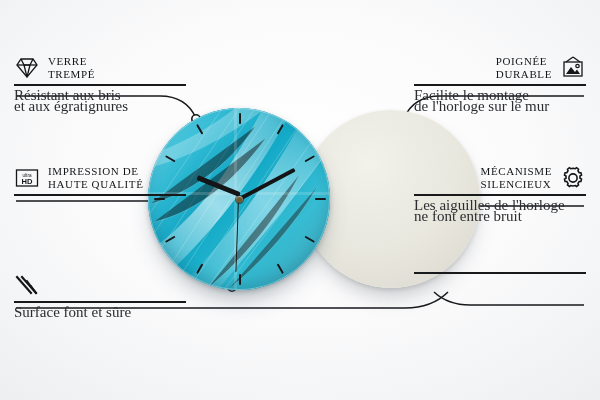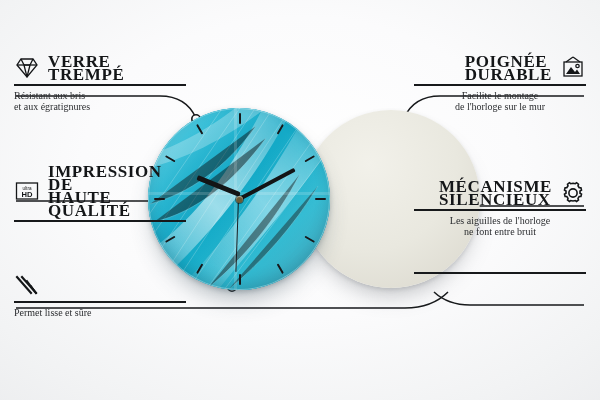--- a/index.html
+++ b/index.html
@@ -52,43 +52,43 @@
   .hand.minute { width:62px; height:4px; margin-top:-2px; border-radius:3px 2px 2px 3px; }
   .hand.second { width:74px; height:1.4px; margin-top:-0.7px; background:#1a1c1e; }
   .cap { position:absolute; left:50%; top:50%; width:7px; height:7px; margin:-3.5px 0 0 -3.5px;
          border-radius:50%; background:#6b5a34;
          box-shadow:0 0 0 1px rgba(0,0,0,.45), inset 0 1px 1px rgba(255,255,255,.5); }
 
   
   .feature { position:absolute; width:172px; }
   .feat-head { display:flex; align-items:center; gap:8px; padding-bottom:3px; }
   .feat-title {
-    font-weight:bold; font-size:17px; line-height:13px; letter-spacing:.6px;
+    font-weight:normal; font-size:11px; line-height:13px; letter-spacing:.6px;
     color:#141618; text-transform:uppercase; white-space:pre-line;
   }
   .feat-rule { height:1.6px; background:#17191b; width:100%; }
   .feat-desc {
-    font-size:10px; line-height:11.6px; color:#2b2d30; padding-top:4px; white-space:pre-line;
+    font-size:15px; line-height:11.6px; color:#2b2d30; padding-top:4px; white-space:pre-line;
   }
   .feature.left .feat-head { justify-content:flex-start; }
   .feature.left .feat-title { text-align:left; }
   .feature.left .feat-desc { text-align:left; }
   .feature.right .feat-head { justify-content:flex-end; flex-direction:row; }
   .feature.right .feat-title { }
-  .feature.right .feat-desc { text-align:center; }
+  .feature.right .feat-desc { text-align:left; }
 
   .ico { flex:0 0 auto; width:26px; height:26px; display:block; }
   .ico svg { display:block; width:26px; height:26px; }
 
   
   #f-verre      { left:14px;  top:55px; }
   #f-impression { left:14px;  top:165px; }
   #f-bords      { left:14px;  top:272px; }
   #f-poignee    { left:414px; top:55px; }
-  #f-mecanisme  { left:414px; top:180px; }
+  #f-mecanisme  { left:414px; top:165px; }
   #f-entretoise { left:414px; top:272px; }
 </style>
 </head>
 <body>
 
 <div class="stage">
 
   <svg class="wires" viewBox="0 0 600 400">
     <g fill="none" stroke="#17191b" stroke-width="1.5">
       <path d="M16,96 H160 Q186,96 196,118 L196,118"></path>
@@ -226,21 +226,21 @@
             <g stroke="#141618" stroke-width="2.1" stroke-linecap="square">
           <path d="M3,5 L17,21"></path>
               <path d="M8,5 L22,21"></path>
               <path d="M13,9 L22,21" stroke-width="1.8"></path>
           <path d="M17,14 L22,21" stroke-width="1.5"></path>
         </g>
           </svg>
       </span>
     </div>
     <div class="feat-rule"></div>
-    <div class="feat-desc">Permet lisse et sûre</div>
+    <div class="feat-desc">Surface font et sûre</div>
   </div>
 
   <div class="feature right" id="f-poignee">
     <div class="feat-head">
       <span class="feat-title">POIGNÉE
 DURABLE</span>
       <span class="ico">
         <svg viewBox="0 0 26 26">
             <g fill="none" stroke="#141618" stroke-width="1.3">
           <path d="M13,2 L6,7"></path>

